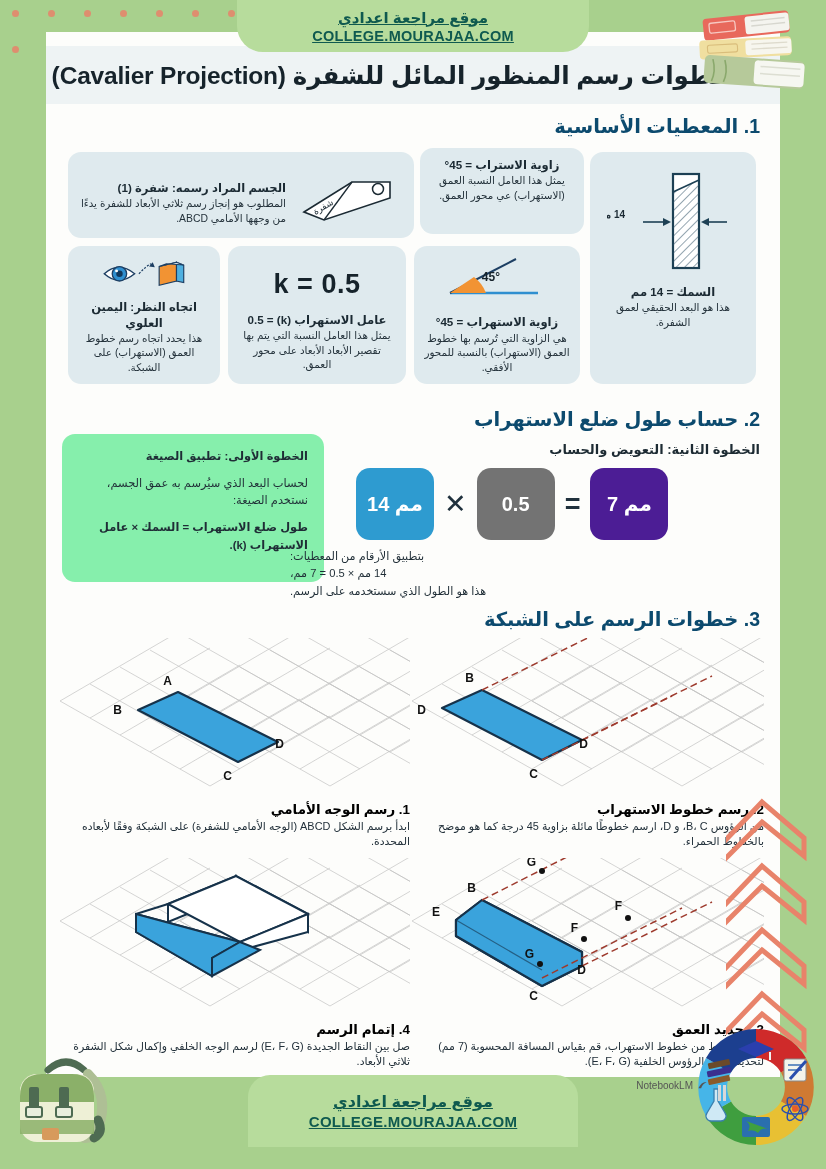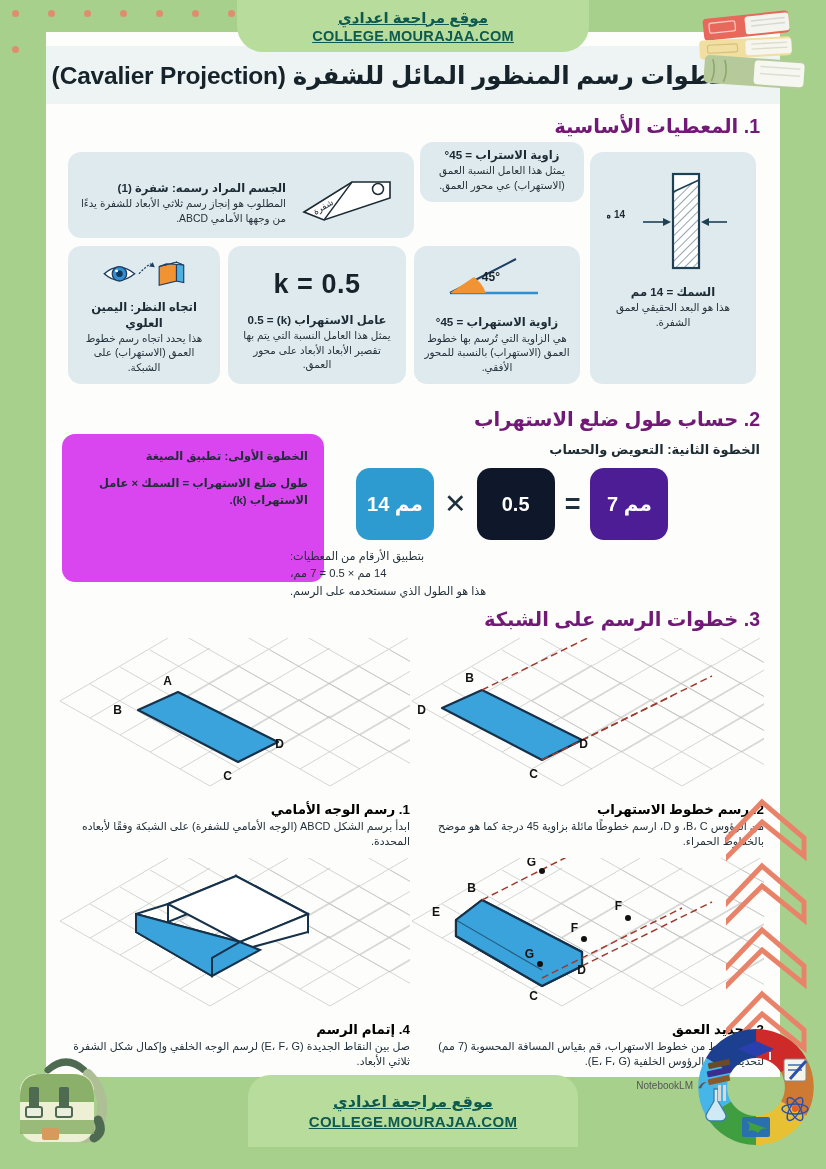--- a/index.html
+++ b/index.html
@@ -42,37 +42,37 @@
     margin:0;font-size:24.5px;font-weight:bold;color:#16232b;
     white-space:nowrap;letter-spacing:-.2px;
     transform:translateX(-22px);
   }
 
   
   .books{position:absolute;right:8px;top:2px;width:130px;height:100px;z-index:8;}
 
   
   .sec-head{
-    position:absolute;right:66px;font-size:19.5px;font-weight:bold;color:#701a75;
+    position:absolute;right:66px;font-size:19.5px;font-weight:bold;color:#0c4a6e;
     text-align:right;
   }
 
   
   .box{
     position:absolute;background:#dfeaee;border-radius:13px;
     box-sizing:border-box;padding:9px 10px;
     display:flex;flex-direction:column;align-items:center;
   }
   .box .b-title{font-size:11.6px;font-weight:bold;color:#1b2a33;text-align:center;line-height:1.33;}
   .box .b-body{font-size:10.4px;color:#24323b;text-align:center;line-height:1.38;margin-top:2px;}
   .box .b-kformula{font-size:27px;font-weight:bold;color:#16232b;letter-spacing:.5px;}
 
   
   .box-flat{
-    position:absolute;background:#d946ef;border-radius:13px;box-sizing:border-box;
+    position:absolute;background:#86efac;border-radius:13px;box-sizing:border-box;
     padding:14px 16px;text-align:right;
   }
   .box-flat p{margin:0;font-size:11.4px;color:#1f2d36;line-height:1.55;font-weight:bold;}
   .box-flat p.sub{font-weight:normal;}
   .box-flat p + p{margin-top:9px;}
 
   
   .calc-row{position:absolute;display:flex;align-items:center;gap:10px;direction:ltr;}
   .chip{
     width:78px;height:72px;border-radius:14px;
@@ -184,21 +184,21 @@
       <path d="M58 18 L30 56" stroke="#1b2a33" stroke-width="1.3" fill="none"></path>
       <circle cx="84" cy="25" r="5.5" fill="none" stroke="#1b2a33" stroke-width="1.5"></circle>
       <text x="40" y="40" font-size="9" fill="#1b2a33" transform="rotate(-30 40 40)" font-family="Liberation Sans, sans-serif">شفرة</text>
     </svg>
     <div style="flex:1;text-align:right;margin-top:16px;">
       <div class="b-title" style="text-align:right">الجسم المراد رسمه: شفرة (1)</div>
       <div class="b-body" style="text-align:right">المطلوب هو إنجاز رسم ثلاثي الأبعاد للشفرة يدءًا من وجهها الأمامي ABCD.</div>
     </div>
   </div>
 
-  <div class="box" style="left:420px;top:142px;width:164px;height:60px;justify-content:flex-end;">
+  <div class="box" style="left:420px;top:148px;width:164px;height:86px;justify-content:flex-start;">
     <div class="b-title">زاوية الاستراب = 45°</div>
     <div class="b-body">يمثل هذا العامل النسبة العمق (الاستهراب) عي محور العمق.</div>
   </div>
 
   <div class="box" style="left:590px;top:152px;width:166px;height:232px;justify-content:flex-start;padding-top:14px;">
     <svg width="132" height="112" viewBox="0 0 132 112">
       <defs>
         <pattern id="hatch" width="6" height="6" patternTransform="rotate(45)" patternUnits="userSpaceOnUse">
           <line x1="0" y1="0" x2="0" y2="6" stroke="#2c4d63" stroke-width="1"></line>
         </pattern>
@@ -248,27 +248,28 @@
     <div class="b-title" style="margin-top:14px;">زاوية الاستهراب = 45°</div>
     <div class="b-body">هي الزاوية التي تُرسم بها خطوط العمق (الاستهراب) بالنسبة للمحور الأفقي.</div>
   </div>
 
   <div class="sec-head" style="top:408px;">2. حساب طول ضلع الاستهراب</div>
 
   <div class="calc-sub" style="right:66px;top:442px;width:470px;">الخطوة الثانية: التعويض والحساب</div>
 
   <div class="box-flat" style="left:62px;top:434px;width:262px;height:148px;">
     <p>الخطوة الأولى: تطبيق الصيغة</p>
+    <p class="sub">لحساب البعد الذي سيُرسم به عمق الجسم، نستخدم الصيغة:</p>
     <p>طول ضلع الاستهراب = السمك × عامل الاستهراب (k).</p>
   </div>
 
   <div class="calc-row" style="left:356px;top:468px;">
     <div class="chip" id="chip0" style="background: rgb(46, 155, 208);">14 مم</div>
     <div class="op">✕</div>
-    <div class="chip" id="chip1" style="background: #0f172a;">0.5</div>
+    <div class="chip" id="chip1" style="background: #737373;">0.5</div>
     <div class="op">=</div>
     <div class="chip" id="chip2" style="background: #4c1d95;">7 مم</div>
   </div>
 
   <div class="calc-note" style="right:66px;top:548px;width:470px;">
     <div>بتطبيق الأرقام من المعطيات:</div>
     <div>14 مم × 0.5 = 7 مم،</div>
     <div>هذا هو الطول الذي سستخدمه على الرسم.</div>
   </div>
 

